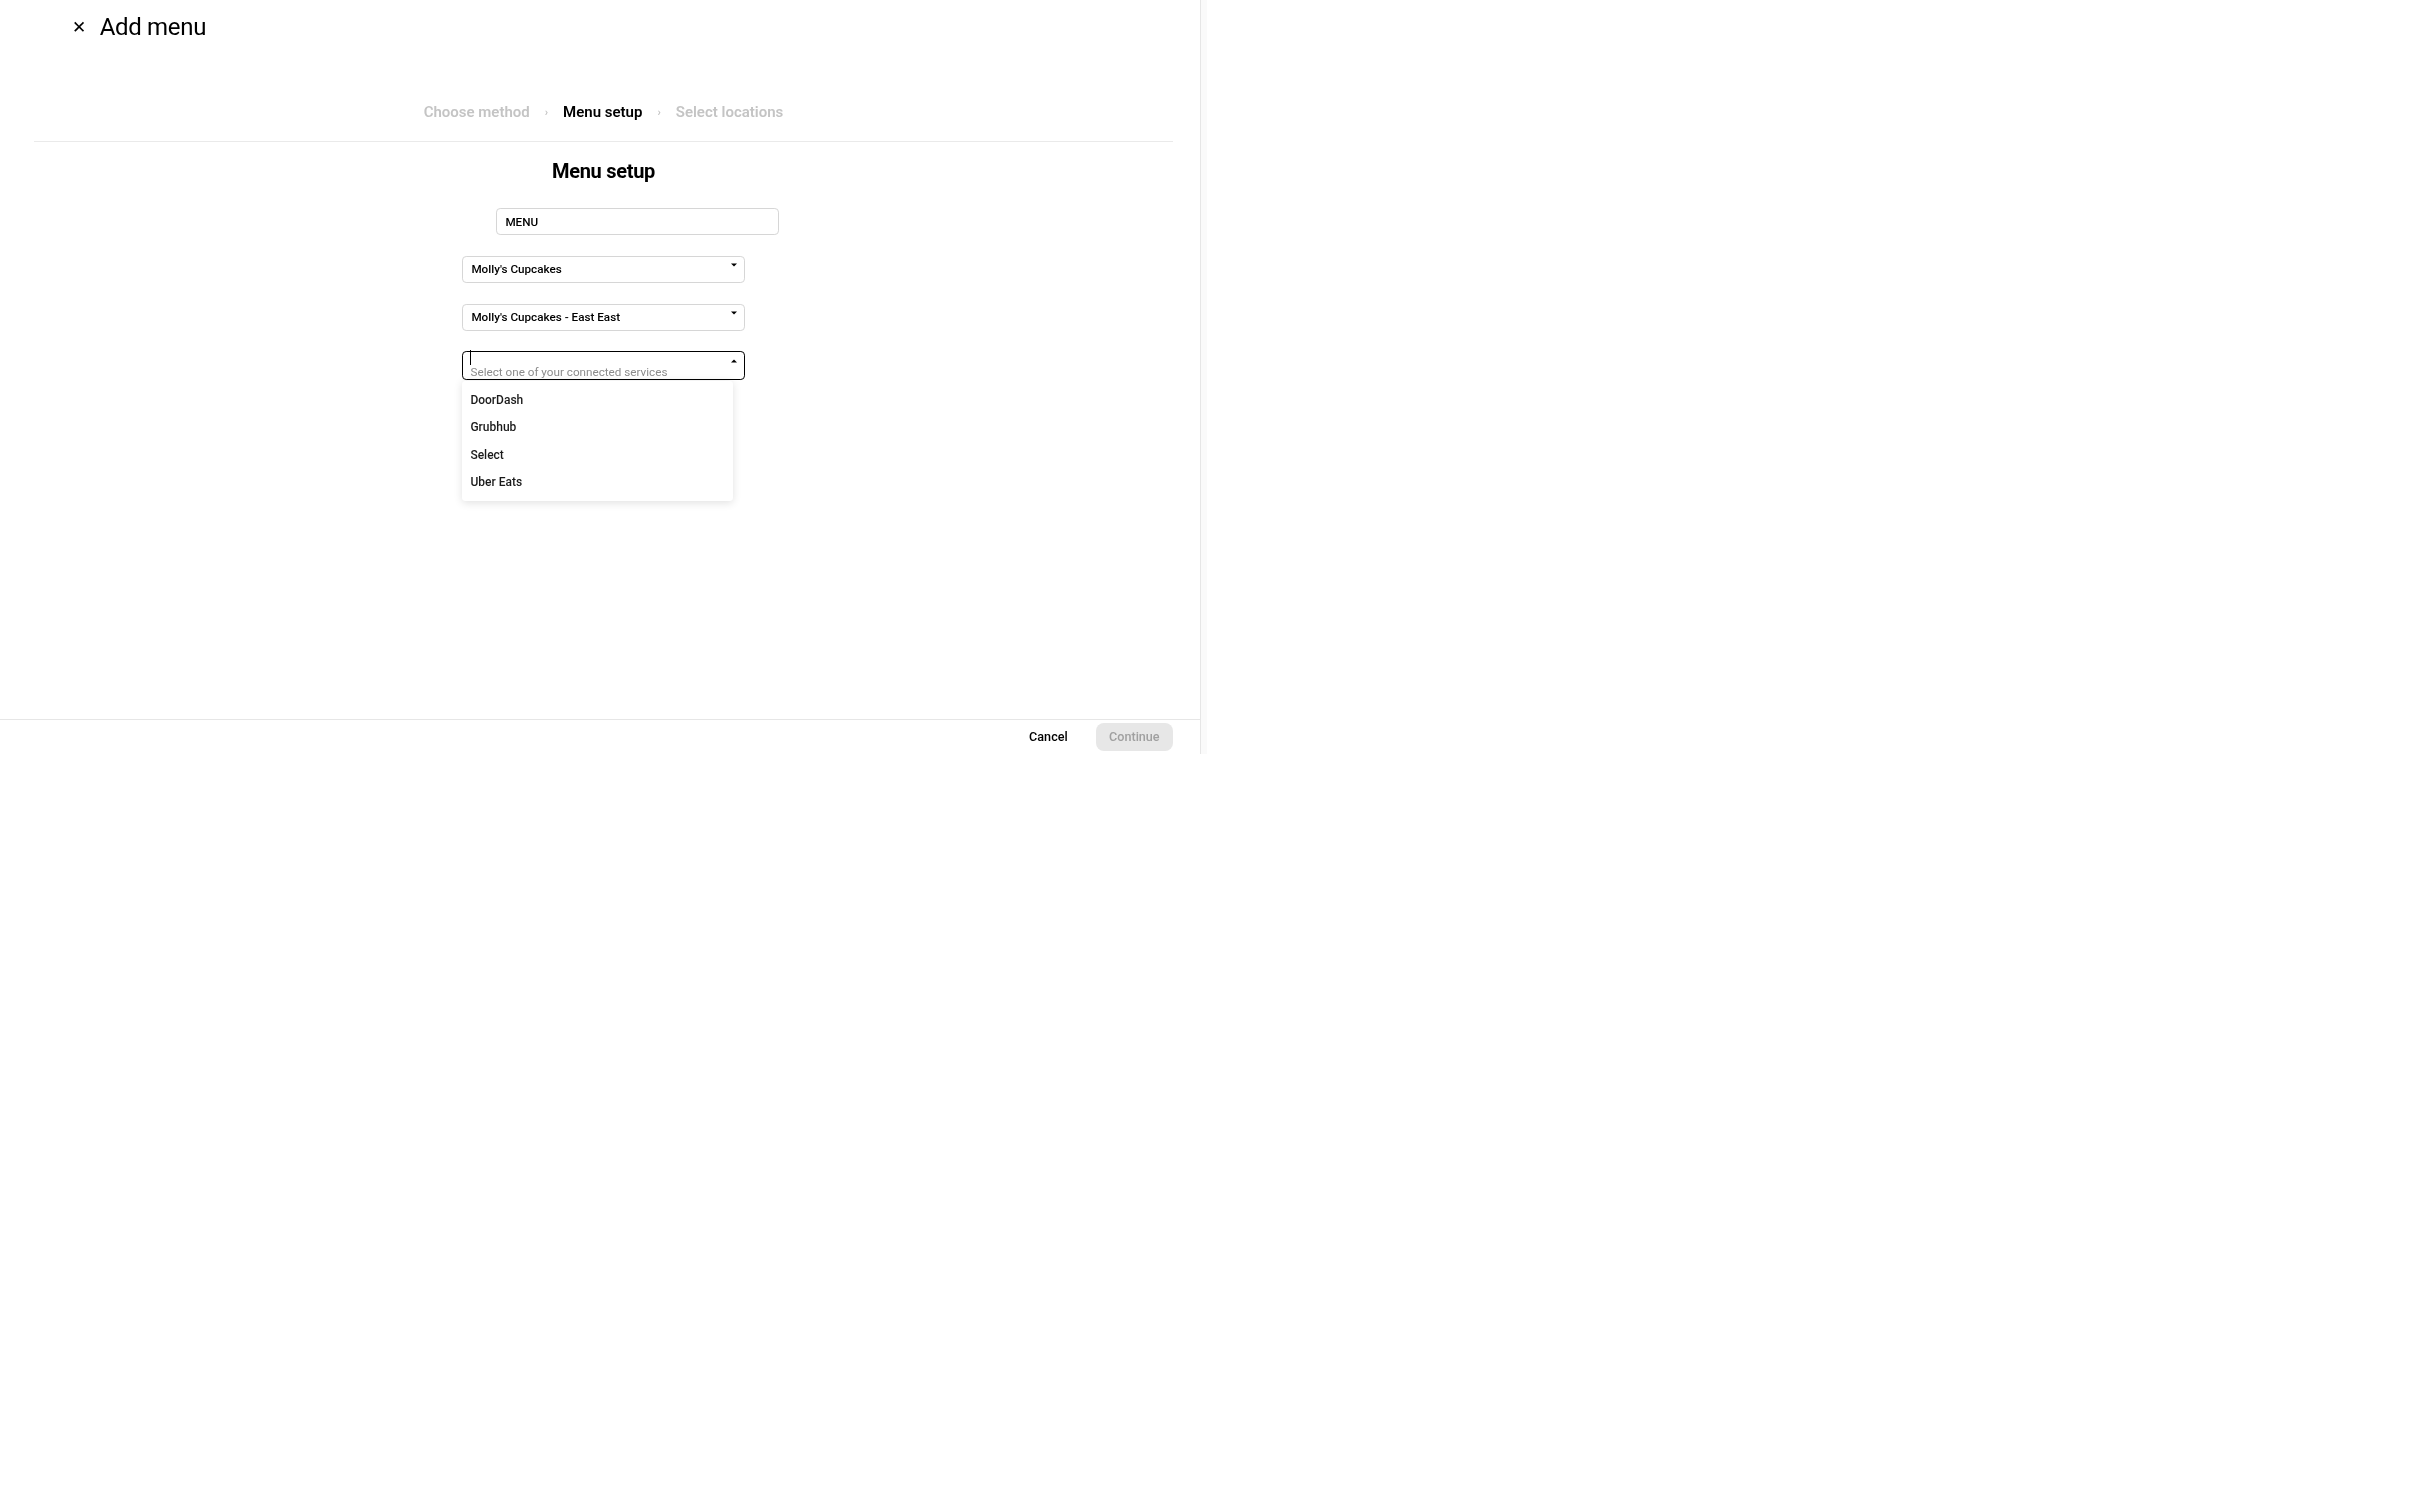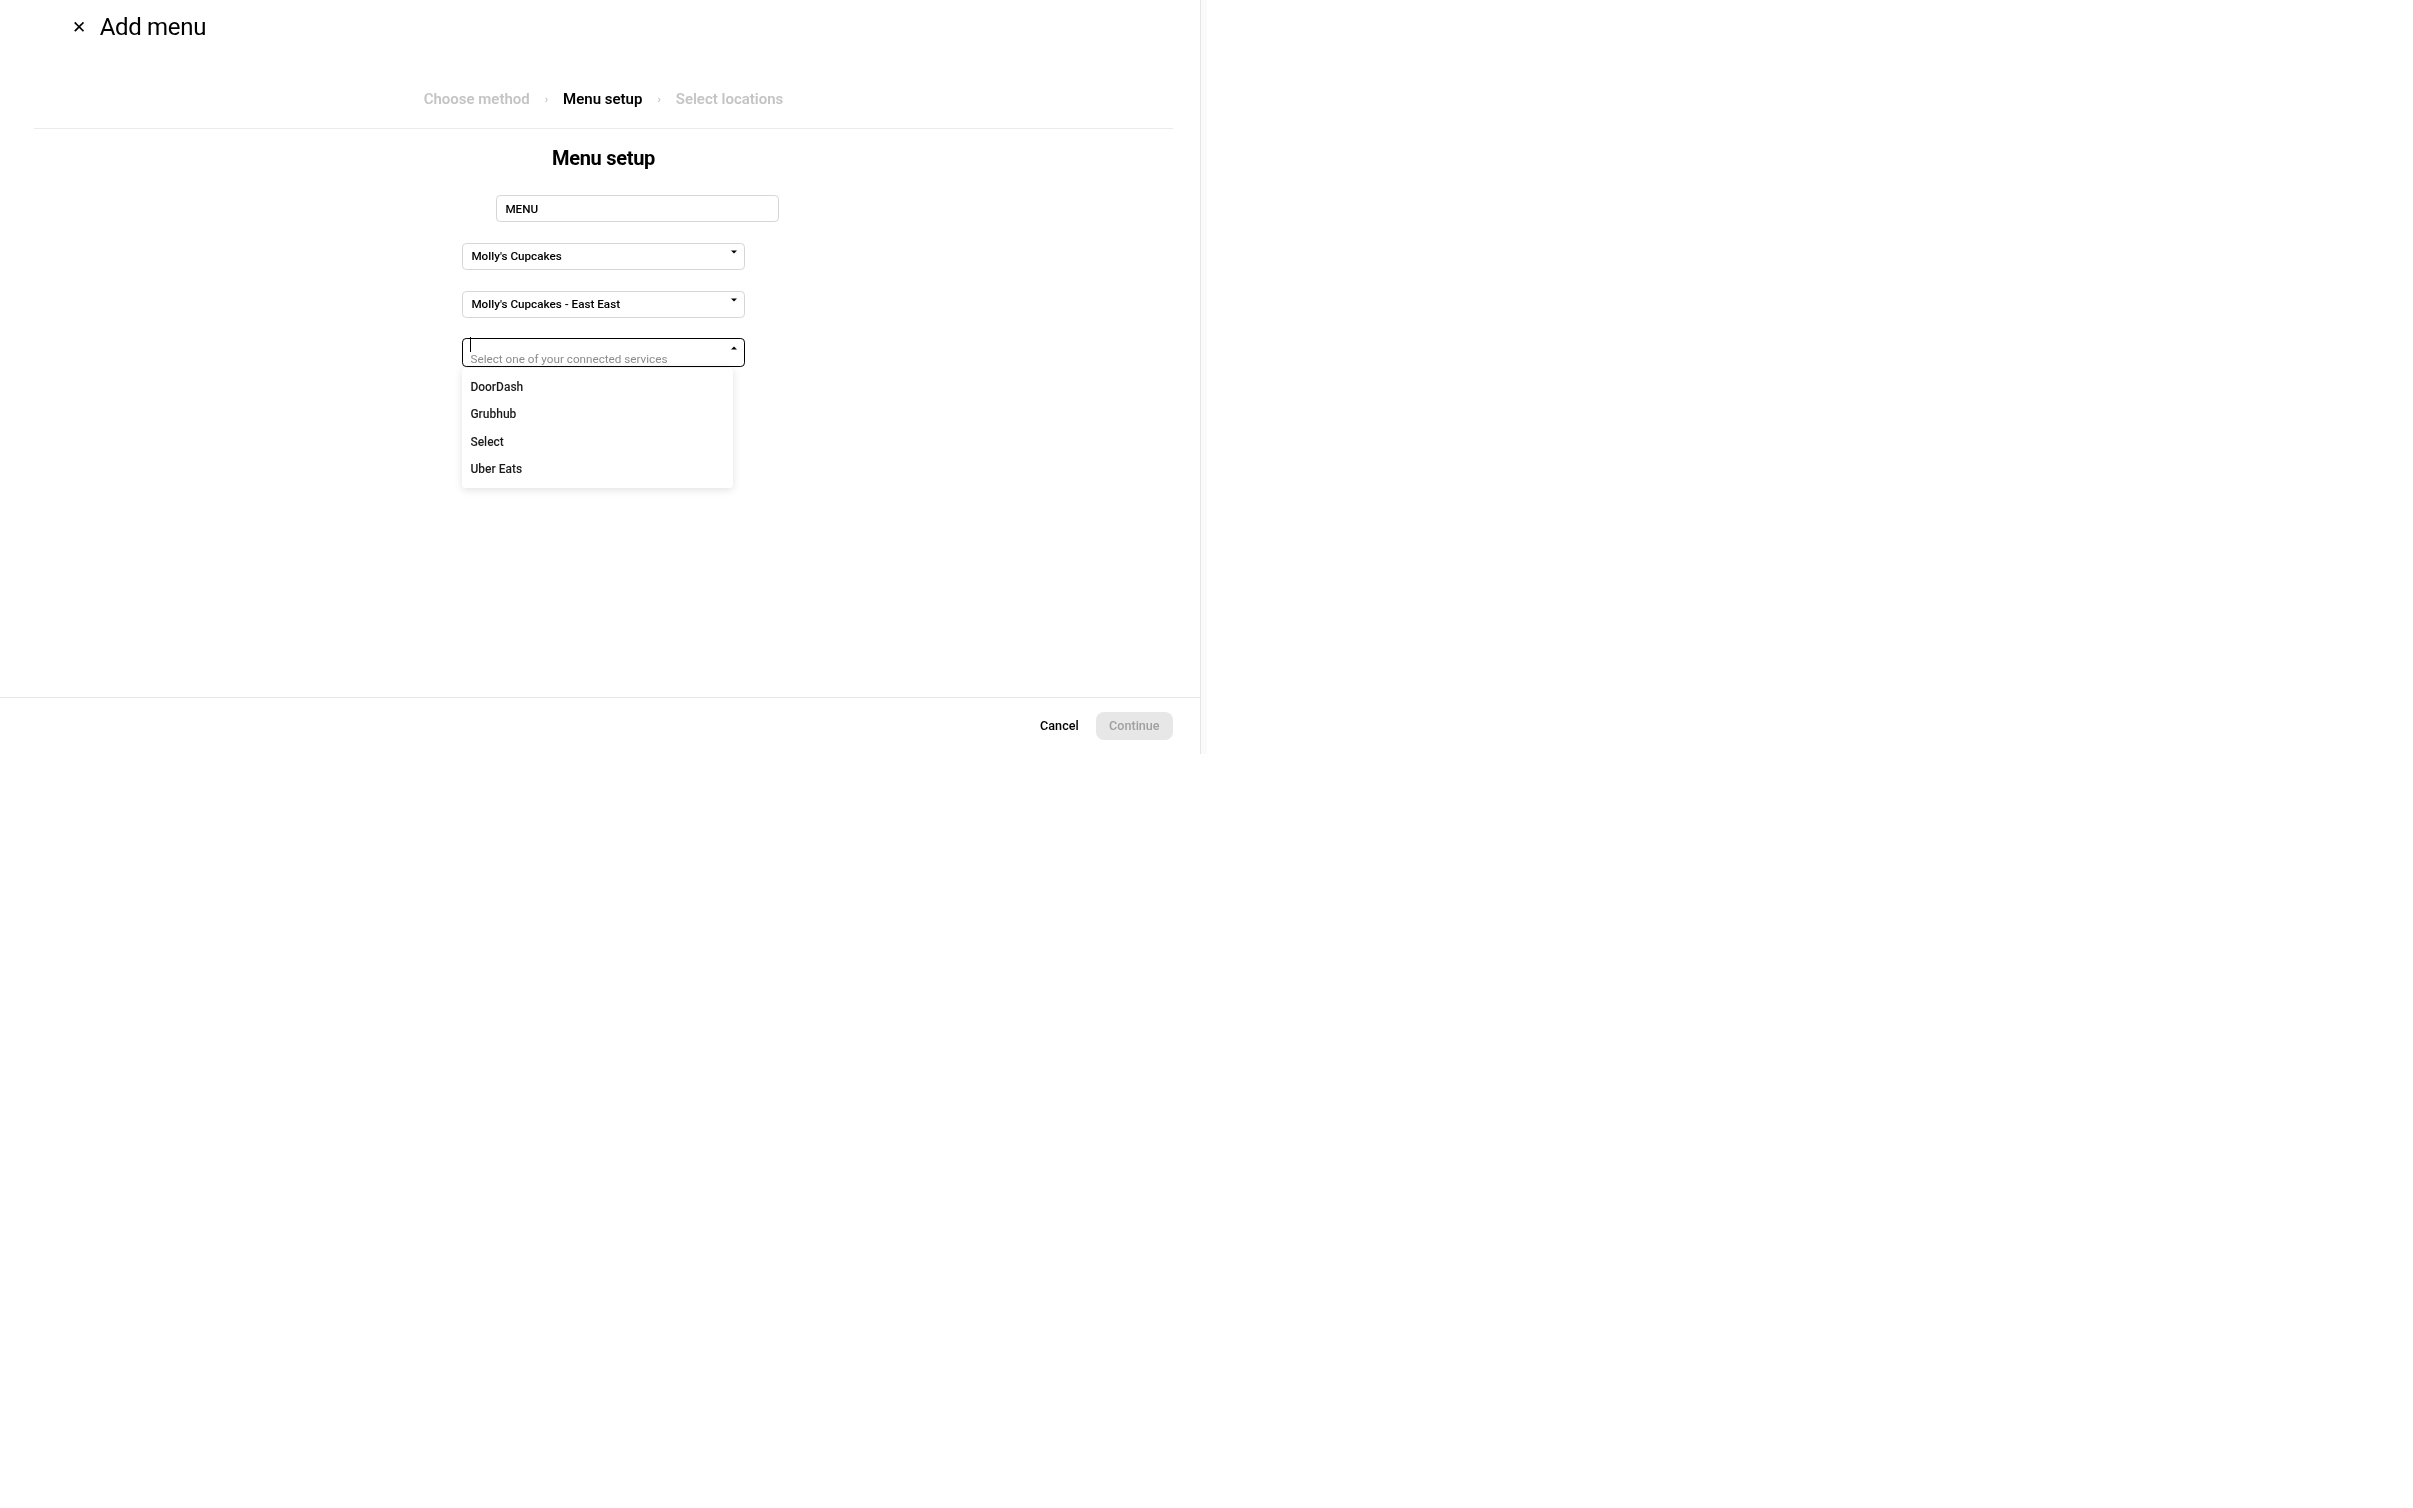--- a/index.html
+++ b/index.html
@@ -32,21 +32,21 @@
     .header-title {
       font-size: 24px;
       font-weight: 400;
       letter-spacing: -0.3px;
     }
     .breadcrumb {
       display: flex;
       align-items: center;
       justify-content: center;
       gap: 15px;
-      margin-top: 49px;
+      margin-top: 62px;
       font-size: 15px;
       font-weight: 600;
     }
     .breadcrumb-step {
       color: #c4c4c4;
     }
     .breadcrumb-step.active {
       color: #000;
     }
     .breadcrumb-chevron {
@@ -160,22 +160,22 @@
     }
     .footer {
       position: absolute;
       bottom: 0;
       left: 0;
       right: 0;
       border-top: 0.8px solid #e6e6e6;
       display: flex;
       justify-content: flex-end;
       align-items: center;
-      padding: 14px 34px;
-      gap: 17px;
+      padding: 3px 34px;
+      gap: 28px;
       background: #fff;
     }
     .cancel-btn {
       background: none;
       border: none;
       font-size: 12.6px;
       font-weight: 500;
       color: #000;
       cursor: pointer;
       font-family: inherit;

